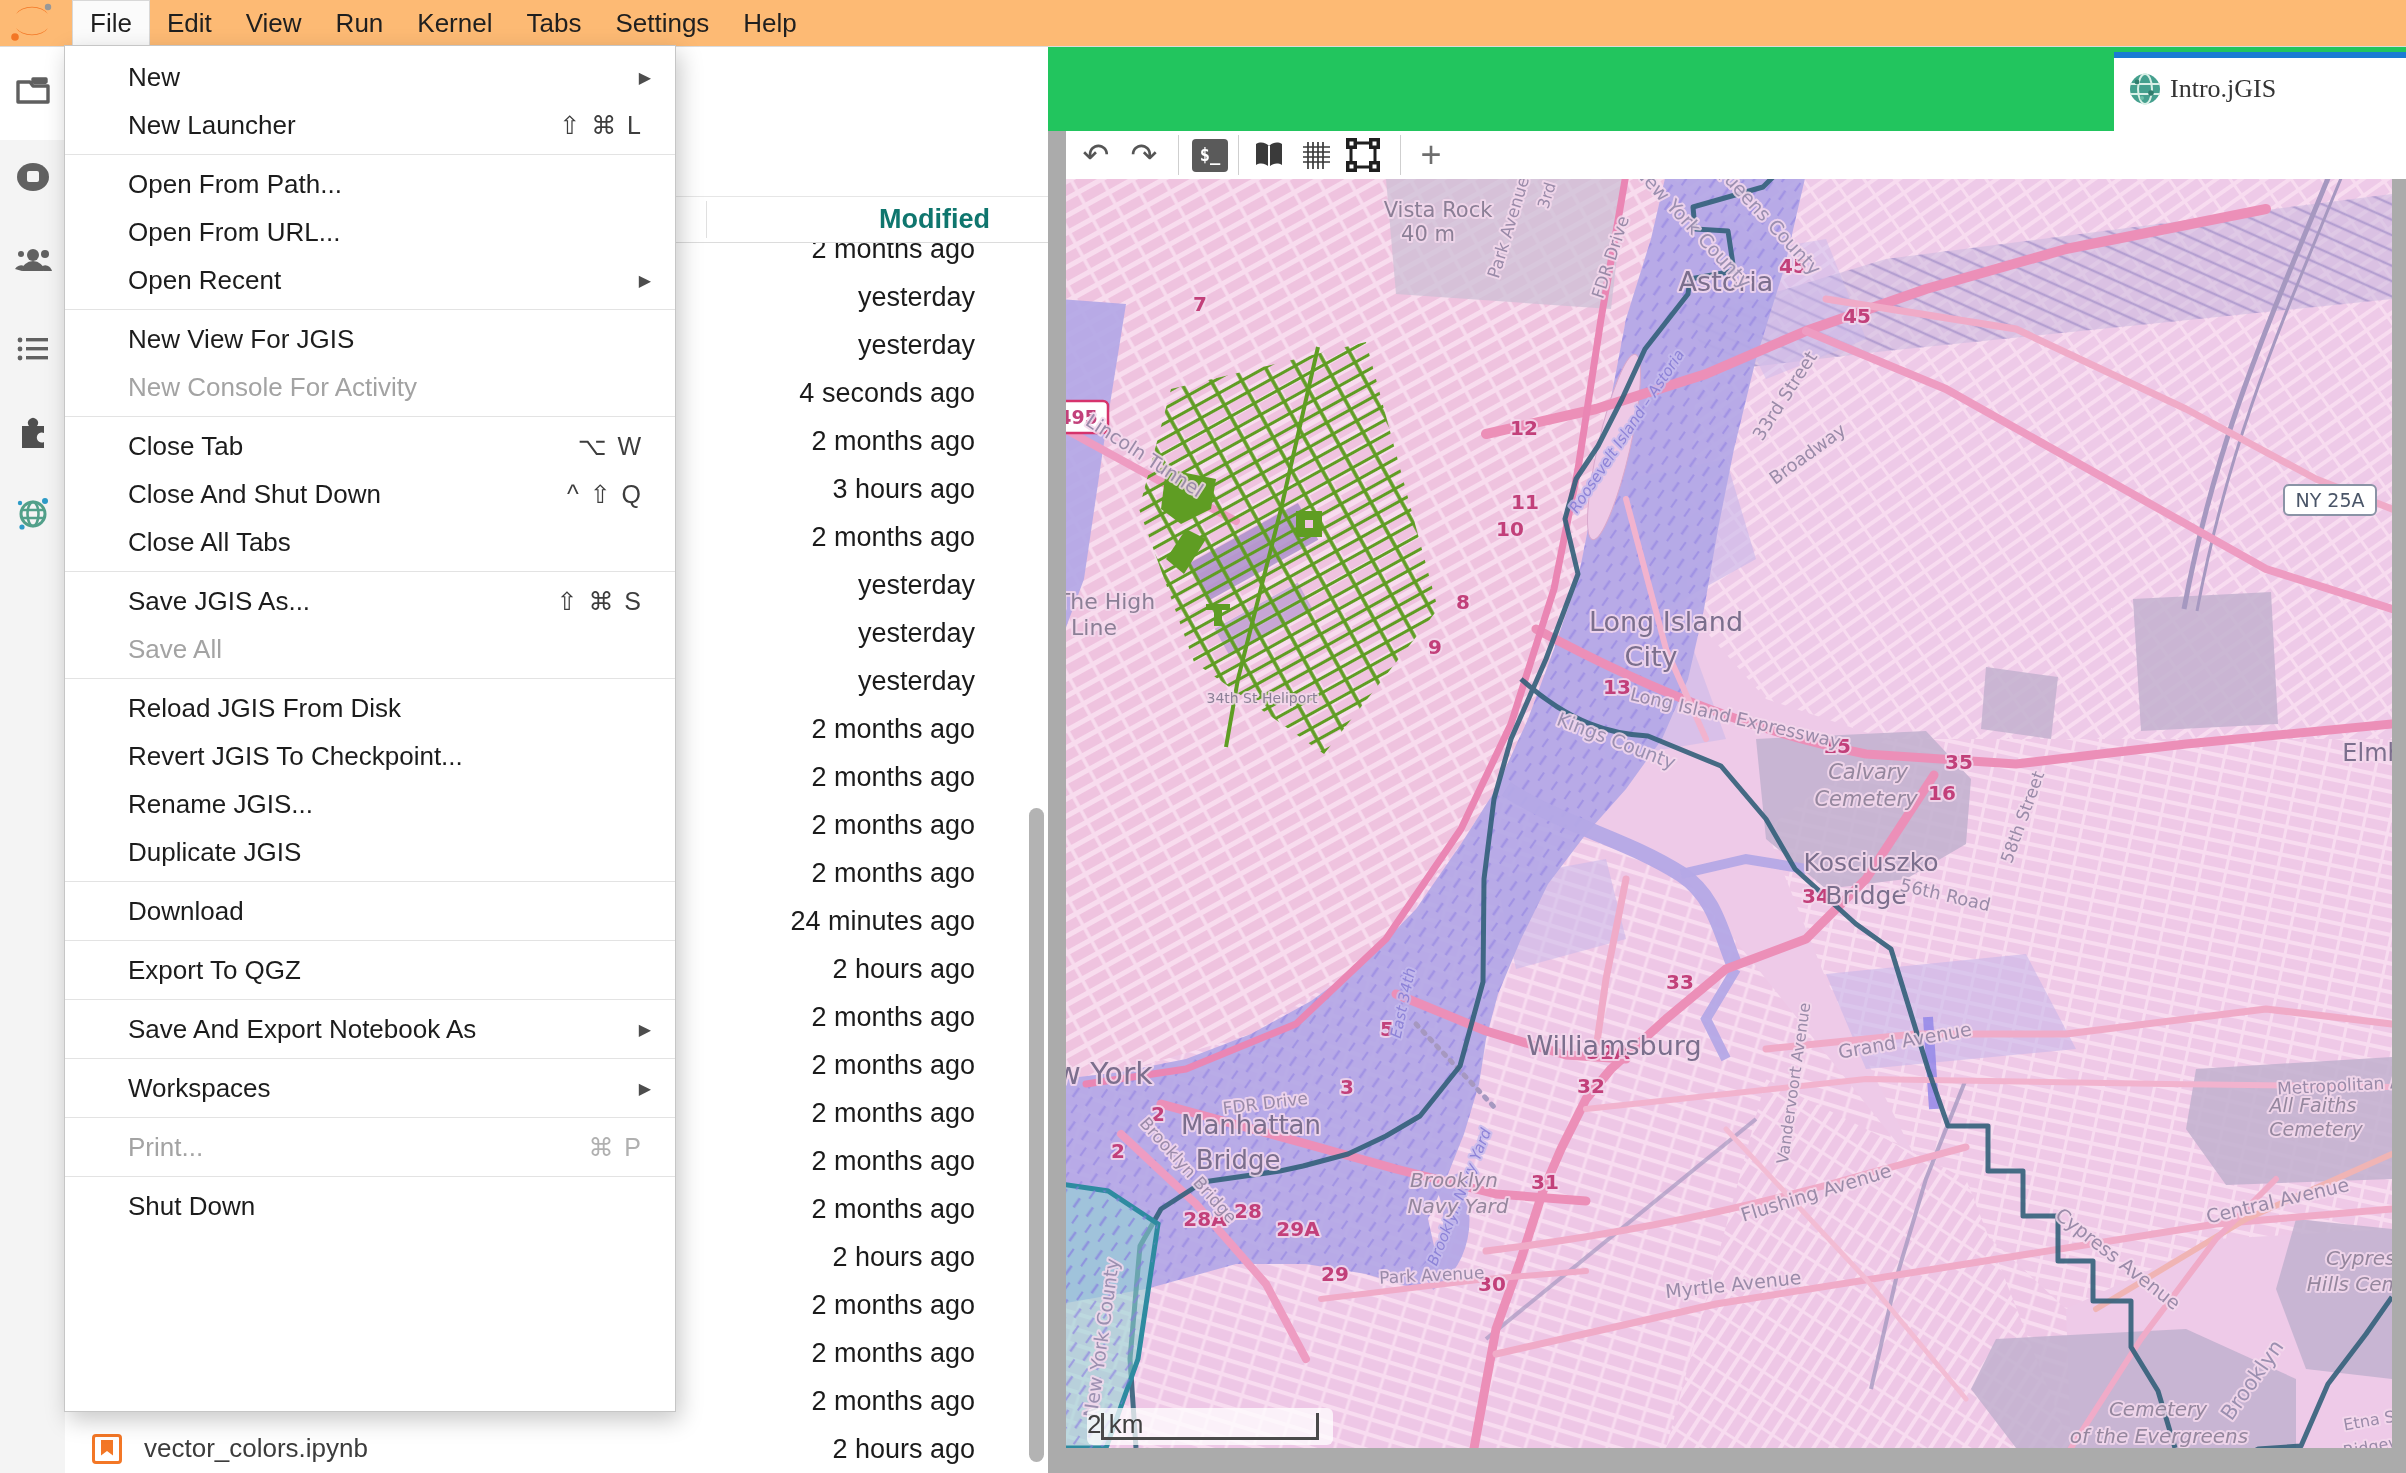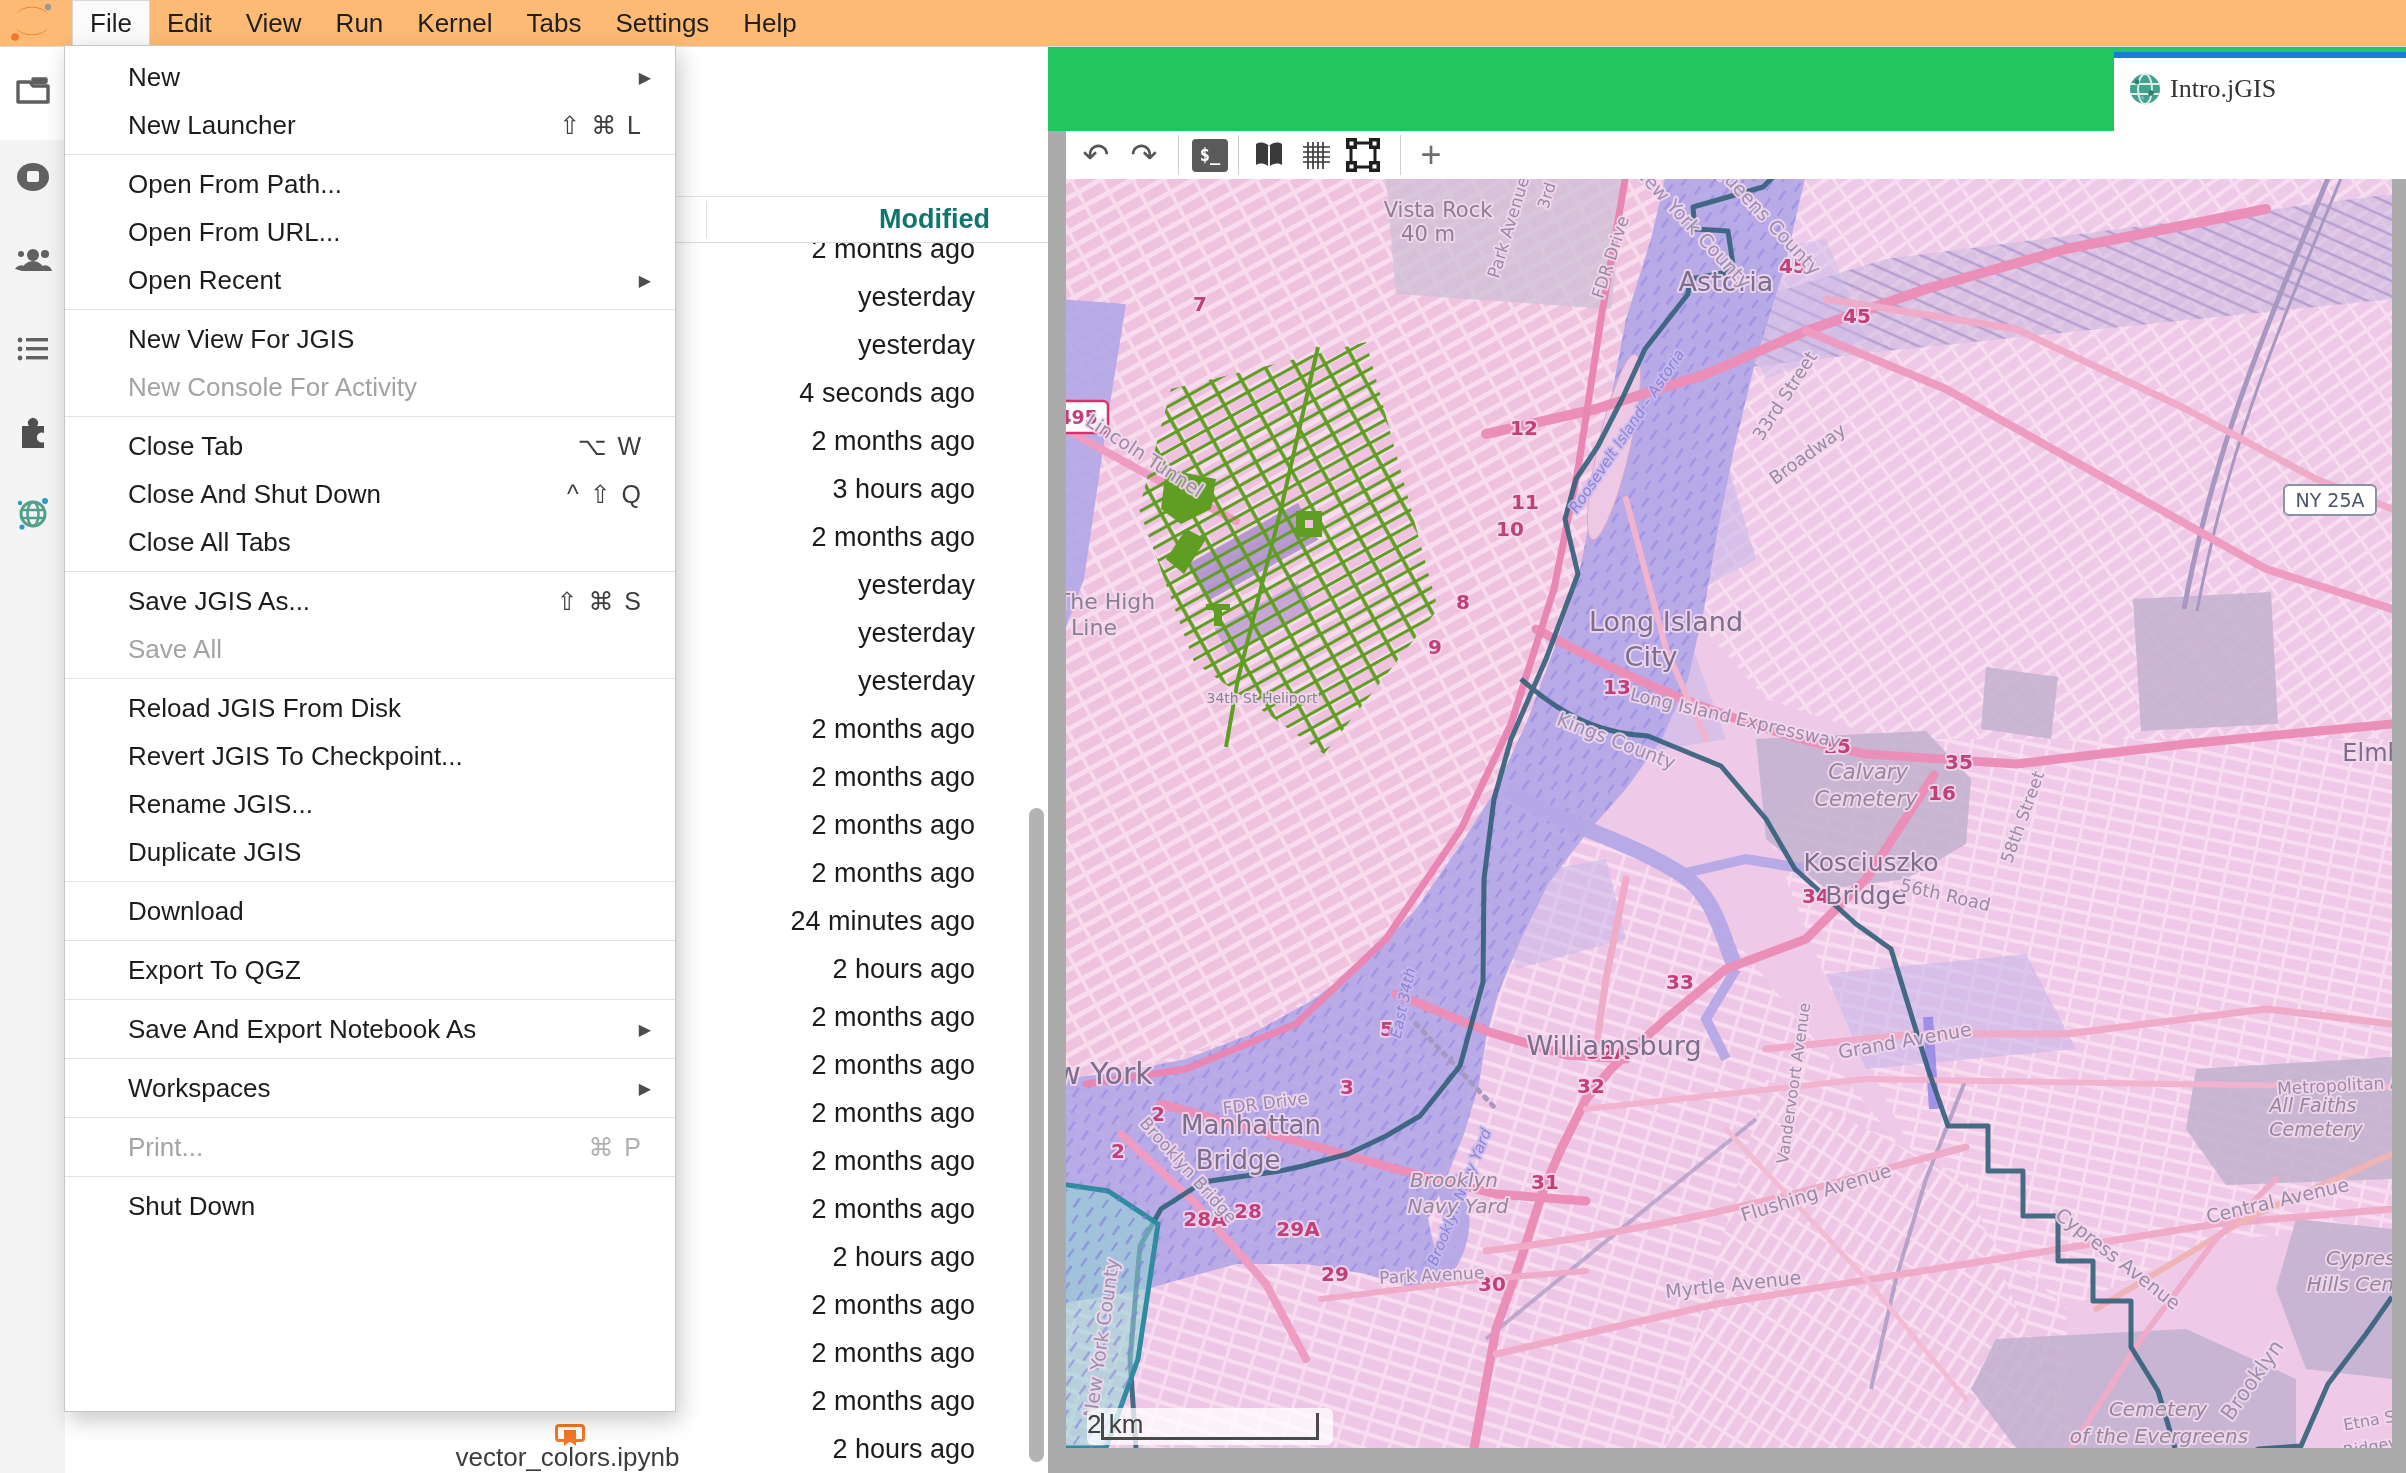--- a/index.html
+++ b/index.html
@@ -21,21 +21,21 @@
 
   
   #filebrowser{left:65px;top:46px;width:983px;height:1427px;background:#fff;overflow:hidden;}
   #fb-rows{position:absolute;left:0;top:179px;width:948px;}
   .fb-row{height:48px;line-height:48px;text-align:right;padding-right:38px;font-size:27px;color:#1b1b1b;}
   #fb-header{position:absolute;left:0;top:150px;width:983px;height:45px;background:#fff;
              border-top:1px solid #e6e6e6;border-bottom:1px solid #dcdcdc;}
   #fb-header .col-div{position:absolute;left:641px;top:4px;width:1px;height:37px;background:#e0e0e0;}
   #fb-header .hdr{position:absolute;right:58px;top:0;height:45px;line-height:45px;font-size:27px;font-weight:bold;color:#0f766e;}
   #fb-scroll{position:absolute;left:964px;top:762px;width:15px;height:654px;background:#b3b3b3;border-radius:8px;}
-  #fb-file{position:absolute;left:0px;top:1378px;width:983px;height:49px;display:flex;align-items:center;flex-direction:column;}
+  #fb-file{position:absolute;left:0px;top:1378px;width:983px;height:49px;display:flex;align-items:center;}
   #fb-file .nb-icon{margin-left:27px;width:30px;height:30px;border:3px solid #f37726;border-radius:4px;position:relative;box-sizing:border-box;}
   #fb-file .nb-icon:before{content:"";position:absolute;left:6px;top:3px;width:12px;height:16px;background:#f37726;
         clip-path:polygon(0 0,100% 0,100% 100%,50% 72%,0 100%);}
   #fb-file .fname{margin-left:22px;font-size:26px;color:#3c3c3c;}
   #fb-partial{position:absolute;left:24px;top:1352px;width:30px;height:14px;overflow:hidden;}
 
   
   #file-menu{left:64px;top:45px;width:612px;height:1367px;background:#ffffff;border:1px solid #c6c6c6;
              box-shadow:4px 8px 22px rgba(0,0,0,.22);z-index:60;padding-top:7px;box-sizing:border-box;overflow:hidden;}
   .menu-item{height:48px;display:flex;align-items:center;padding:0 20px 0 63px;font-size:26px;color:#1c1c1c;}

